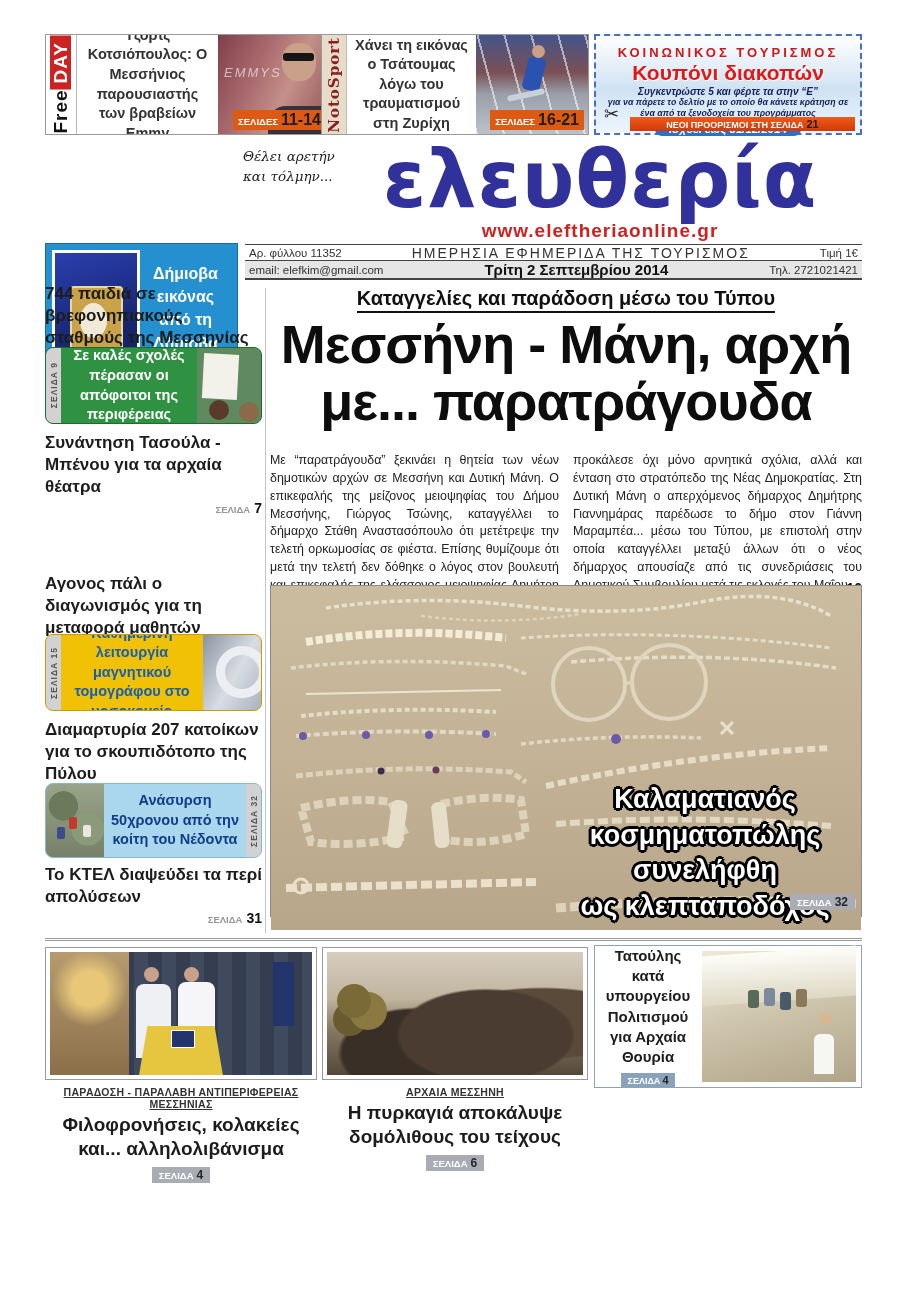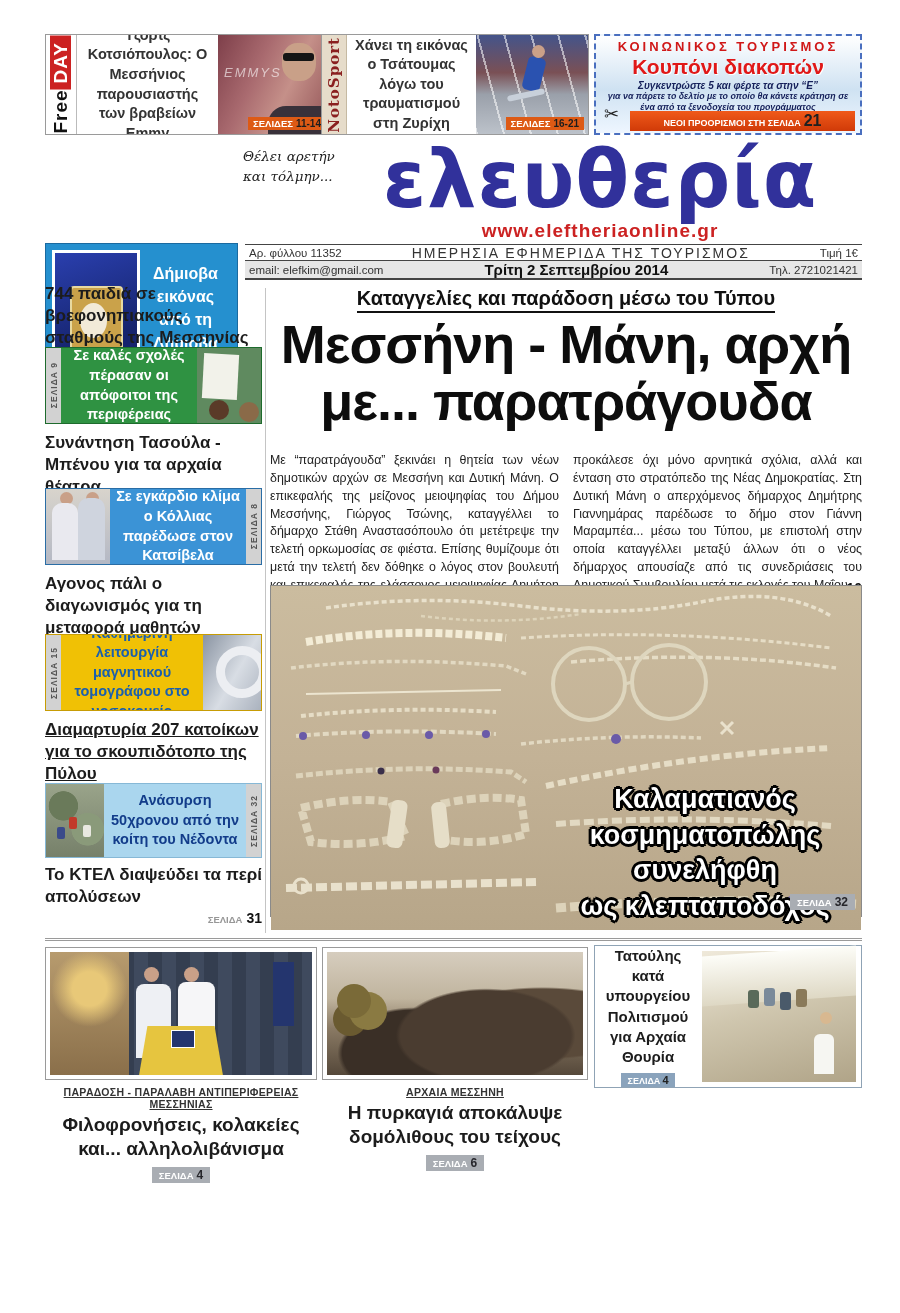--- a/index.html
+++ b/index.html
@@ -11,47 +11,47 @@
   .teaser{border:1px solid #9a9a9a;background:#fff;display:flex;overflow:hidden;}
   .vbrand{width:30px;display:flex;align-items:center;justify-content:center;border-right:1px solid #bbb;}
   .vbrand span{writing-mode:vertical-rl;transform:rotate(180deg);font-weight:800;font-size:19px;letter-spacing:1px;}
   .vbrand .free{color:#111;}
   .vbrand .day{background:#cc2222;color:#fff;padding:6px 0;}
   .teaser-text{flex:1;display:flex;align-items:center;justify-content:center;text-align:center;
     font-weight:bold;font-size:14.5px;line-height:1.35;color:#333;padding:4px 6px;}
   .teaser-photo{position:relative;width:112px;}
   .badge-o{position:absolute;bottom:4px;right:4px;background:#dd5a15;color:#fff;
     font-size:9.5px;font-weight:bold;padding:1px 5px;white-space:nowrap;}
-  .badge-o b{color:#1d1d1d;font-size:10px;margin-left:3px;text-align:right;}
+  .badge-o b{color:#1d1d1d;font-size:16px;margin-left:3px;text-align:right;}
   .noto .vbrand{width:24px;background:#e6dcca;border-right:1px solid #c5b9a2;}
   .noto .vbrand span{font-family:"DejaVu Serif",serif;color:#8a1f1f;font-size:15px;font-weight:bold;}
 
   .ph-emmy{background:linear-gradient(115deg,#7e3f4a 0%,#a96a6f 35%,#c59089 60%,#8e4f52 100%);}
   .em-txt{position:absolute;left:6px;top:30px;color:rgba(255,255,255,.6);font-size:13px;font-style:italic;letter-spacing:2px;}
   .em-face{position:absolute;right:14px;top:8px;width:34px;height:38px;border-radius:45%;background:#c9a088;}
   .em-glasses{position:absolute;right:16px;top:18px;width:31px;height:8px;background:#151515;border-radius:3px;}
   .em-body{position:absolute;right:0;bottom:0;width:62px;height:28px;background:#39313a;border-radius:18px 0 0 0;}
 
   .ph-sport{background-image:repeating-linear-gradient(75deg,rgba(255,255,255,.55) 0 2px,transparent 2px 26px),
     linear-gradient(#44548a 0%,#7a5055 38%,#9aa0aa 60%,#bcc2ca 100%);}
   .runner{position:absolute;left:44%;top:22%;width:18px;height:34px;background:#2a52b0;border-radius:5px;transform:rotate(14deg);}
   .runner-head{position:absolute;left:50%;top:10%;width:13px;height:13px;border-radius:50%;background:#caa088;}
   .runner-leg{position:absolute;left:28%;top:58%;width:38px;height:6px;background:#c8d0da;transform:rotate(-12deg);border-radius:3px;}
 
   .coupon{border:2px dashed #4a6fbf;background:linear-gradient(#ffffff,#cfe2f2 55%,#eef6ff);
-    text-align:center;padding:3px 6px 2px 6px;position:relative;}
+    text-align:center;padding:9px 6px 2px 6px;position:relative;}
   .coupon-title{font-size:13px;font-weight:800;color:#d01818;letter-spacing:3px;}
   .coupon-head{font-size:21px;font-weight:800;color:#e01818;text-shadow:1px 1px 0 #fff;margin-top:1px;}
   .coupon-sub{font-size:10px;font-weight:bold;font-style:italic;color:#15205a;margin-top:1px;}
   .coupon-body{font-size:8.8px;font-weight:bold;font-style:italic;color:#15205a;line-height:1.25;}
   .coupon-pill{display:inline-block;background:#2f6fc4;color:#fff;border-radius:9px;
     font-size:11.5px;font-weight:bold;font-style:italic;padding:1px 14px;margin-top:2px;}
   .coupon-foot{position:absolute;left:34px;right:5px;bottom:2px;background:linear-gradient(#f05a1a,#d03a08);
     color:#fff;font-size:9px;font-weight:bold;padding:1px 4px;text-align:center;}
-  .coupon-foot b{color:#202020;font-size:16px;margin-left:3px;}
+  .coupon-foot b{color:#202020;font-size:11px;margin-left:3px;}
   .scissors{position:absolute;left:8px;bottom:8px;font-size:18px;color:#222;}
 
   
   .feature-box{background:#2590cf;border:1px solid #1a6aa0;display:flex;padding:6px;position:relative;}
   .feature-img{width:82px;border:3px solid #fff;background:linear-gradient(160deg,#2a3fae,#16246e 70%);position:relative;}
   .fi-icon{position:absolute;left:18%;top:28%;width:60%;height:55%;background:#caa24a;border:2px solid #e8d9a0;border-radius:4px;}
   .fi-inner{position:absolute;left:30%;top:42%;width:34%;height:30%;background:#f2ead8;border-radius:50%;}
   .feature-text{flex:1;color:#fff;font-weight:bold;font-size:16px;line-height:1.45;text-align:center;padding-top:12px;}
   .feature-badge{position:absolute;right:20px;bottom:10px;}
   .motto{font-family:"DejaVu Serif",serif;font-style:italic;font-size:13.5px;color:#222;line-height:1.5;}
@@ -64,21 +64,21 @@
   .r1 .sml{font-size:11.5px;color:#333;}
   .r2{background:#e6e6e6;border-bottom:2px solid #444;padding:3px 4px;}
   .r2 .mid{font-size:15px;font-weight:800;color:#111;}
   .r2 .sml{font-size:11.5px;color:#333;}
 
   
   .side-head{font-size:17px;font-weight:bold;color:#1c1c1c;line-height:1.3;}
   .pgline{text-align:right;margin-top:1px;}
   .pglabel{font-size:9.5px;color:#979797;font-weight:bold;}
   .pgnum{font-size:14px;color:#111;font-weight:bold;margin-left:4px;}
-  .sbox{display:flex;align-items:stretch;overflow:hidden;}
+  .sbox{display:flex;align-items:stretch;overflow:hidden;border-radius:8px;}
   .vstrip{width:15px;background:#d2d2d2;display:flex;align-items:center;justify-content:center;}
   .vstrip span{writing-mode:vertical-rl;transform:rotate(180deg);font-size:8.5px;font-weight:bold;color:#555;letter-spacing:1px;}
   .sbox-text{flex:1;display:flex;align-items:center;justify-content:center;text-align:center;
     font-weight:bold;font-size:14.5px;line-height:1.35;padding:4px;}
   .sbox-img{position:relative;}
   .g-box{background:#2f9242;border:1px solid #1e6b2d;}
   .g-box .sbox-text{color:#fff;}
   .b-box{background:#3b93d6;border:1px solid #2a6da5;}
   .b-box .sbox-text{color:#fff;}
   .y-box{background:#f0c105;border:1px solid #c79c04;}
@@ -236,48 +236,37 @@
       <div class="board"></div>
       <div class="heads"></div>
     </div>
   </div>
 
   <div class="abs" style="left:45px;top:432px;width:217px;">
     <div class="side-head">Συνάντηση Τασούλα - Μπένου για τα αρχαία θέατρα</div>
     <div class="pgline"><span class="pglabel">ΣΕΛΙΔΑ</span><span class="pgnum">7</span></div>
   </div>
 
-  <div class="abs sbox b-box" style="left:45px;top:488px;width:217px;height:77px;">
-    <div class="sbox-img ph-kollias" style="width:64px;">
-      <div class="figh"></div>
-      <div class="fig1"></div>
-      <div class="fig2"></div>
-    </div>
-    <div class="sbox-text">Σε εγκάρδιο κλίμα ο Κόλλιας παρέδωσε στον Κατσίβελα</div>
-    <div class="vstrip">
-        <span>ΣΕΛΙΔΑ 8</span>
-      </div>
-  </div>
 
   <div class="abs" style="left:45px;top:573px;width:217px;">
     <div class="side-head">Αγονος πάλι ο διαγωνισμός για τη μεταφορά μαθητών</div>
     <div class="pgline"><span class="pglabel">ΣΕΛΙΔΑ</span><span class="pgnum">4</span></div>
   </div>
 
   <div class="abs sbox y-box" style="left:45px;top:634px;width:217px;height:77px;">
     <div class="vstrip">
         <span>ΣΕΛΙΔΑ 15</span>
       </div>
     <div class="sbox-text">Καθημερινή λειτουργία μαγνητικού τομογράφου στο νοσοκομείο</div>
     <div class="sbox-img ph-tomo" style="width:58px;">
       <div class="ring"></div>
     </div>
   </div>
 
-  <div class="abs" style="left:45px;top:719px;width:217px;text-decoration:underline;">
+  <div class="abs" style="left:45px;top:719px;width:217px;">
     <div class="side-head">Διαμαρτυρία 207 κατοίκων για το σκουπιδότοπο της Πύλου</div>
     <div class="pgline"><span class="pglabel">ΣΕΛΙΔΑ</span><span class="pgnum">15</span></div>
   </div>
 
   <div class="abs sbox lb-box" style="left:45px;top:783px;width:217px;height:75px;">
     <div class="sbox-img ph-nedontas" style="width:58px;">
       <div class="p-red"></div>
     </div>
     <div class="sbox-text">Ανάσυρση 50χρονου από την κοίτη του Νέδοντα</div>
     <div class="vstrip">

